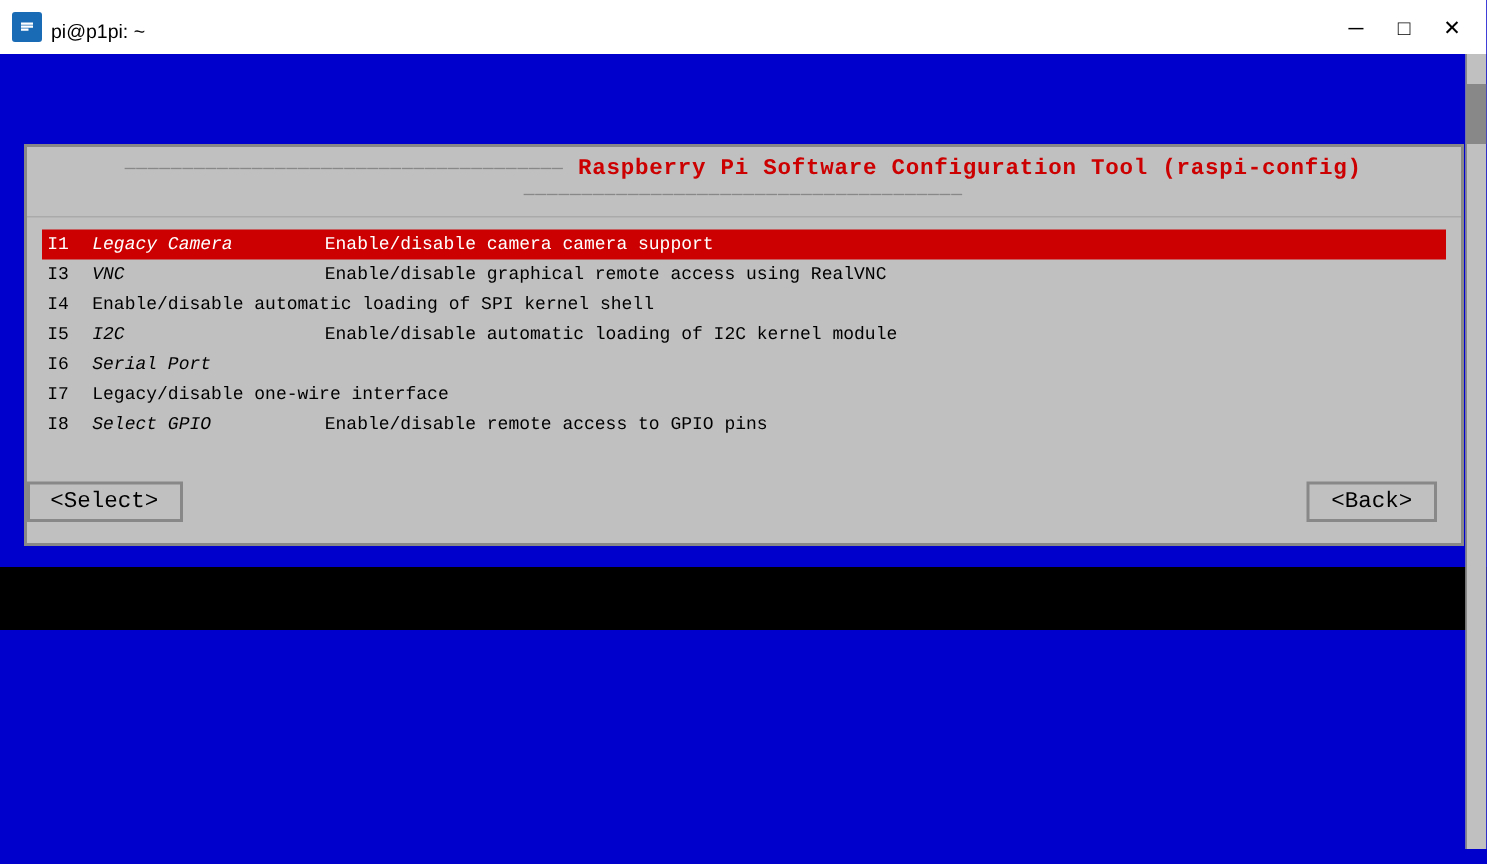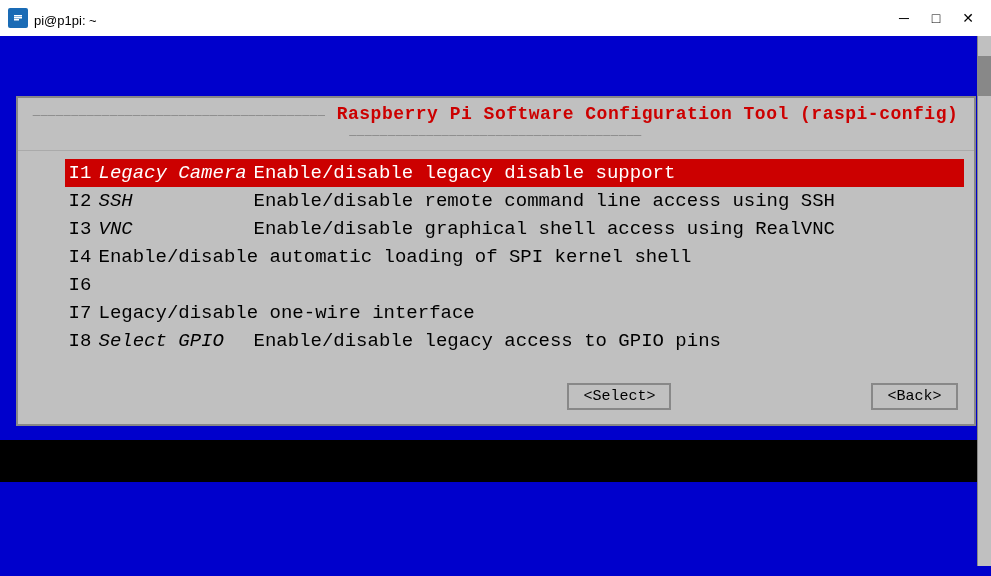--- a/index.html
+++ b/index.html
@@ -77,21 +77,21 @@
       background: #c0c0c0;
       border: 2px solid #888;
       margin: 0 auto;
       width: 960px;
     }
 
     .dialog-title {
       text-align: center;
       padding: 6px 0;
       color: #cc0000;
-      font-size: 18px;
+      font-size: 15px;
       font-family: 'Courier New', Courier, monospace;
       font-weight: bold;
       letter-spacing: 0.5px;
       border-bottom: 1px solid #aaa;
       position: relative;
     }
     .dialog-title::before,
     .dialog-title::after {
       content: '──────────────────────────────────────';
       color: #888;
@@ -100,26 +100,25 @@
 
     
     .menu-area {
       padding: 8px 10px;
       background: #c0c0c0;
     }
 
     .menu-item {
       display: flex;
       padding: 3px 4px;
-      font-size: 19px;
+      font-size: 12px;
       font-family: 'Courier New', Courier, monospace;
       color: #000;
       cursor: pointer;
       white-space: pre;
-      margin-left: 37px;
     }
     .menu-item.selected {
       background: #cc0000;
       color: #ffffff;
     }
     .menu-item .item-id {
       display: inline-block;
       width: 30px;
       flex-shrink: 0;
     }
@@ -129,21 +128,21 @@
       flex-shrink: 0;
       font-style: italic;
     }
     .menu-item .item-desc {
       display: inline-block;
     }
 
     
     .buttons-area {
       display: flex;
-      justify-content: flex-end;
+      justify-content: space-between;
       gap: 200px;
       padding: 20px 16px 14px 0;
       background: #c0c0c0;
     }
     .dialog-btn {
       background: #c0c0c0;
       border: 2px solid #888;
       font-size: 15px;
       font-family: 'Courier New', Courier, monospace;
       color: #000;
@@ -209,27 +208,27 @@
   <div class="blue-band"></div>
 
   <div class="terminal-wrapper">
     <div class="dialog-box">
 
       <div class="dialog-title">
         <span>Raspberry Pi Software Configuration Tool (raspi-config)</span>
       </div>
 
       <div class="menu-area" id="menu-area">
-      <div class="menu-item selected"><span class="item-id">I1</span><span class="item-name">Legacy Camera</span><span class="item-desc">Enable/disable legacy disable support</span></div>
-          <div class="menu-item"><span class="item-id">I2</span><span class="item-name">SSH</span><span class="item-desc">Enable/disable remote command line access using SSH</span></div>
-          <div class="menu-item"><span class="item-id">I3</span><span class="item-name">VNC</span><span class="item-desc">Enable/disable graphical shell access using RealVNC</span></div>
+      <div class="menu-item selected"><span class="item-id">I1</span><span class="item-name">Legacy Camera</span><span class="item-desc">Enable/disable camera camera support</span></div>
+          <div class="menu-item"><span class="item-id">I3</span><span class="item-name">VNC</span><span class="item-desc">Enable/disable graphical remote access using RealVNC</span></div>
           <div class="menu-item"><span class="item-id">I4</span><span class="item-desc">Enable/disable automatic loading of SPI kernel shell</span></div>
-          <div class="menu-item"><span class="item-id">I6</span></div>
+          <div class="menu-item"><span class="item-id">I5</span><span class="item-name">I2C</span><span class="item-desc">Enable/disable automatic loading of I2C kernel module</span></div>
+          <div class="menu-item"><span class="item-id">I6</span><span class="item-name">Serial Port</span></div>
           <div class="menu-item"><span class="item-id">I7</span><span class="item-desc">Legacy/disable one-wire interface</span></div>
-          <div class="menu-item"><span class="item-id">I8</span><span class="item-name">Select GPIO</span><span class="item-desc">Enable/disable legacy access to GPIO pins</span></div>
+          <div class="menu-item"><span class="item-id">I8</span><span class="item-name">Select GPIO</span><span class="item-desc">Enable/disable remote access to GPIO pins</span></div>
         </div>
 
       <div class="buttons-area">
         <button class="dialog-btn">&lt;Select&gt;</button>
         <button class="dialog-btn">&lt;Back&gt;</button>
       </div>
     </div>
   </div>
 
   <div class="bottom-bar"></div>

